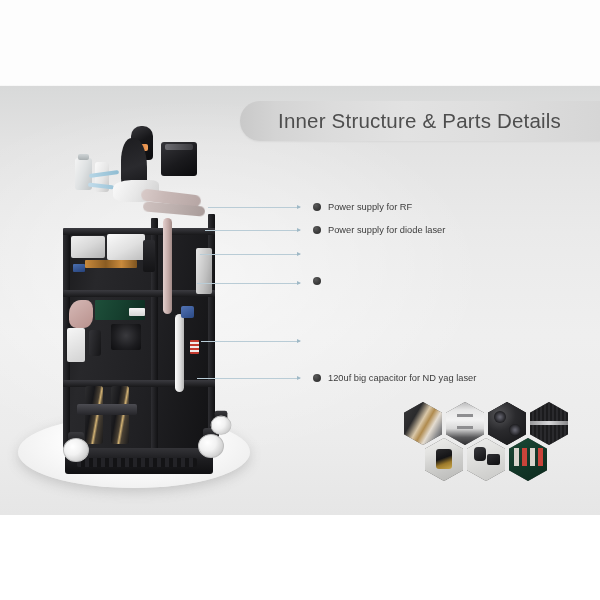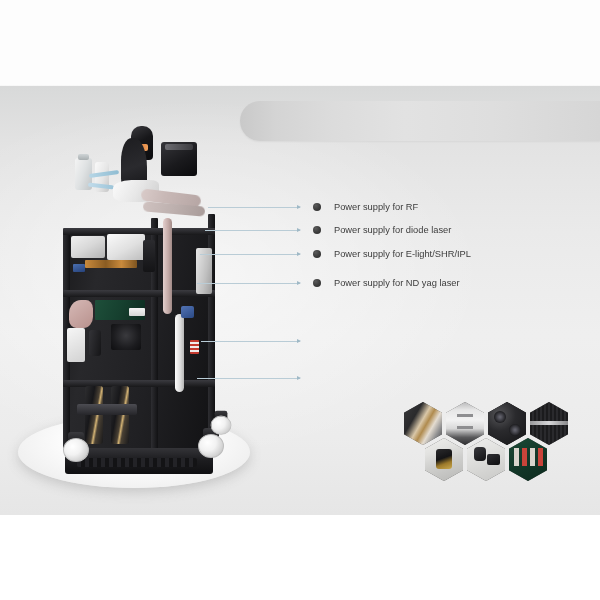--- a/index.html
+++ b/index.html
@@ -156,21 +156,21 @@
     width: 0; height: 0;
     border-top: 2.5px solid transparent;
     border-bottom: 2.5px solid transparent;
     border-left: 4px solid #9fb9c6;
   }
   .callout {
     position: absolute;
     left: 305px;
     display: flex;
     align-items: center;
-    gap: 13px;
+    gap: 7px;
     white-space: nowrap;
     padding-left: 8px;
   }
   .callout .dot {
     width: 8px; height: 8px;
     border-radius: 50%;
     background: radial-gradient(circle at 34% 30%, #5a5a5a 0%, #3c3c3c 55%, #2c2c2c 100%);
     flex: 0 0 auto;
   }
   .callout .label {
@@ -199,20 +199,21 @@
 
 <div id="stage">
 
   <div class="backdrop-top"></div>
   <div class="backdrop-seam"></div>
   <div class="backdrop-main"></div>
   <div class="backdrop-vignette"></div>
   <div class="backdrop-bottom"></div>
 
   <div class="title-banner"></div>
+  <div class="title-text">Inner Structure &amp; Parts Details</div>
 
   <div class="pedestal-shadow"></div>
   <div class="pedestal"></div>
 
   <div class="machine">
 
     <div class="blob" style="left:76px; top:8px; width:22px; height:34px; border-radius:10px 10px 4px 4px;
                 background:linear-gradient(150deg,#3a3a3e 0%, #17171a 45%, #0c0c0e 100%);"></div>
     <div class="blob" style="left:79px; top:26px; width:14px; height:7px; border-radius:2px;
                 background:linear-gradient(90deg,#d06b28,#f0a05c);"></div>
@@ -322,27 +323,26 @@
   <div class="leader" style="left:197px; top:378px; width:103px;"></div>
 
   <div class="callout" style="top:201px;">
     <span class="dot"></span>
     <span class="label">Power supply for RF</span>
   </div>
   <div class="callout" style="top:224px;align-items:center;">
     <span class="dot"></span>
     <span class="label">Power supply for diode laser</span>
   </div>
-  <div class="callout" style="top:248px;">
-    <span class="dot"></span>
-    <span class="label">Power supply for E-light/SHR/IPL</span>
-  </div>
   <div class="callout" style="top:277px;">
     <span class="dot"></span>
-    <span class="label">Power supply for ND yag laser</span>
+  </div>
+  <div class="callout" style="top:372px;">
+    <span class="dot"></span>
+    <span class="label">120uf big capacitor for ND yag laser</span>
   </div>
 
   <div class="hex-cluster">
 
     <div class="hex" style="left:0px; top:0px;">
       <div class="inner" style="background:linear-gradient(120deg,#3a3a3c 0%, #2a2a2c 30%, #d9c7a8 46%, #b08b4e 56%, #e4dcd0 68%, #8f8f90 82%, #3a3a3c 100%);"></div>
     </div>
     <div class="hex" style="left:42px; top:0px;">
       <div class="inner" style="background:linear-gradient(180deg,#b9b9ba 0%, #e6e6e6 18%, #f2f2f2 42%, #d8d8d8 62%, #5a5a5c 82%, #2e2e30 100%);"></div>
       <div style="position:absolute; left:11px; top:12px; width:16px; height:3px; background:#8e8e90;"></div>

